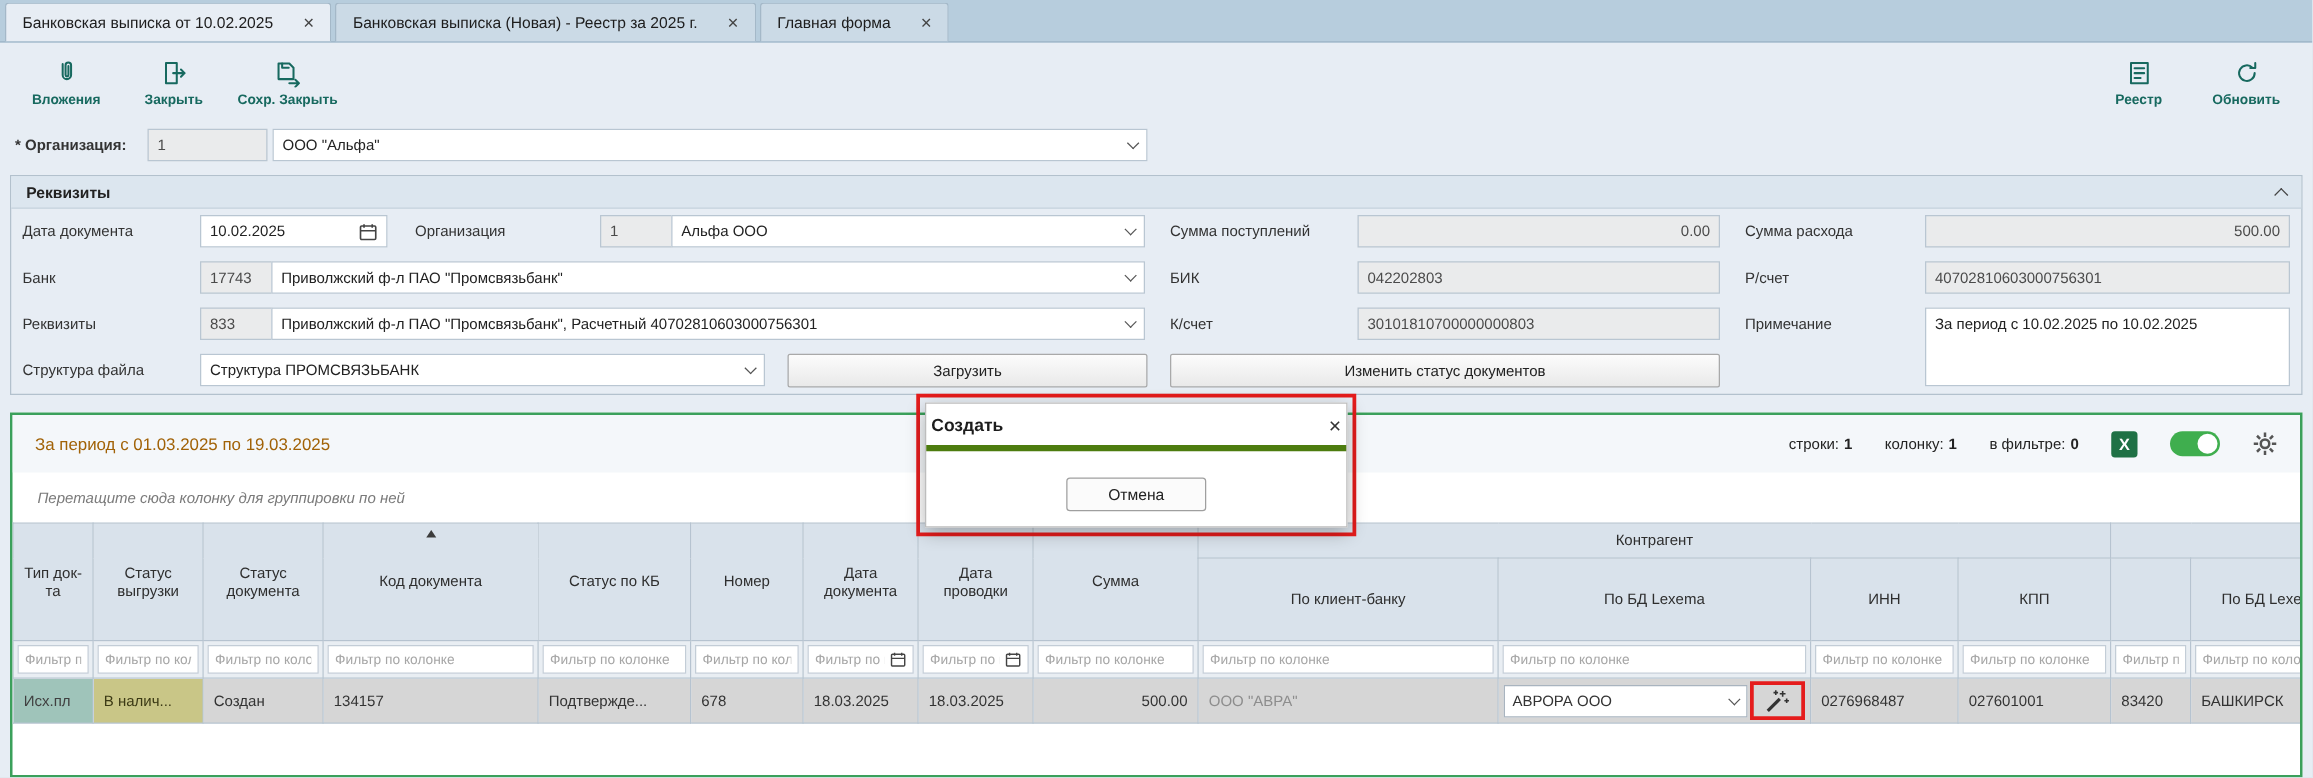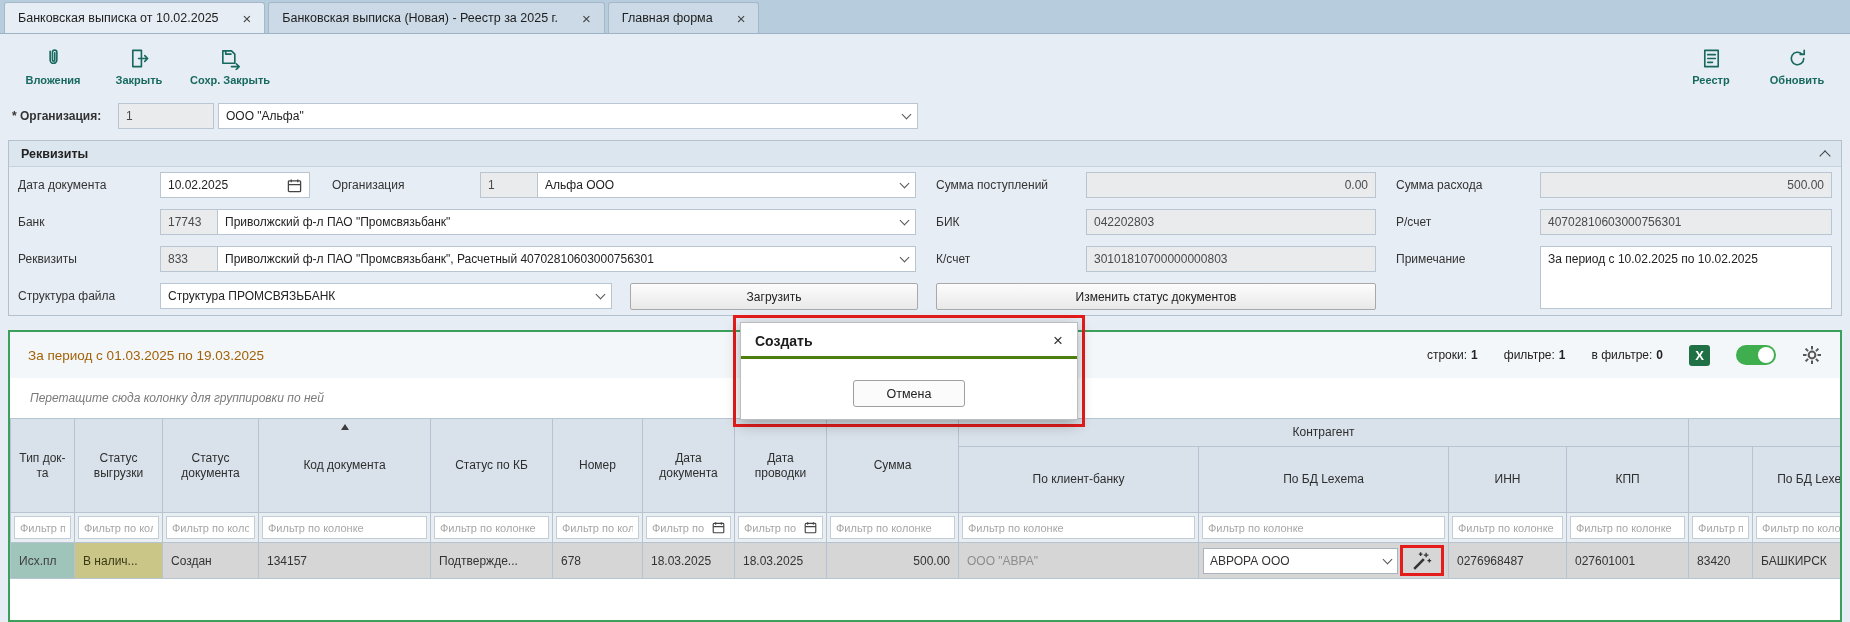--- a/index.html
+++ b/index.html
@@ -66,21 +66,21 @@
   td.c-amount{text-align:right}
   td.c-cb{color:#8d8d8d}
   td.c-lex{padding:0 4px}
   .lexwrap{display:flex;align-items:center;gap:2px}
   .rowcombo{flex:1;min-width:0;height:26px;background:#fff;border:1px solid #a9b4bf;display:flex;align-items:center;justify-content:space-between;gap:4px;padding:0 6px;cursor:pointer}
   .wand-box{flex:none;width:44px;height:31px;border:3px solid #e51c1c;display:flex;align-items:center;justify-content:center}
 
   
   .annot{position:absolute;left:733px;top:315px;border:3px solid #e51c1c;padding:4px;z-index:50}
   .modal{width:338px;background:#fff;border:1px solid #bdbdbd;box-shadow:0 4px 14px rgba(0,0,0,.3)}
-  .mhead{display:flex;align-items:center;justify-content:space-between;padding:9px 14px 7px;border-bottom:3px solid #4d7c0f}
+  .mhead{display:flex;justify-content:space-between;padding:9px 4px 7px;border-bottom:5px solid #4d7c0f}
   .mtitle{font-weight:bold;font-size:14px;color:#1c1c1c}
   .mclose{font-size:17px;color:#333;cursor:pointer;line-height:1}
   .mbody{padding:11px 14px 12px}
   .mrow{display:flex;gap:12px}
   .mbtn{height:27px;background:#fbfbfb;border:1px solid #9f9f9f;border-radius:3px;font-size:12.5px;color:#222;display:flex;align-items:center;justify-content:center;cursor:pointer}
   .mb1{width:122px}
   .mb2{flex:1}
   .mcancel{width:112px;margin:10px auto 0}
 </style>
 </head>
@@ -224,21 +224,21 @@
     <span class="chev"></span>
   </div>
   <div class="btn" style="left:630px;top:283px;width:288px">Загрузить</div>
   <div class="btn" style="left:936px;top:283px;width:440px">Изменить статус документов</div>
 
   <div class="gridwrap">
     <div class="ghead">
       <span class="gtitle">За период с 01.03.2025 по 19.03.2025</span>
       <div class="gstats">
         <span class="stat"><span>строки:</span><b>1</b></span>
-        <span class="stat"><span>фильтре:</span><b>1</b></span>
+        <span class="stat"><span>колонку:</span><b>1</b></span>
         <span class="stat"><span>в фильтре:</span><b>0</b></span>
         <div class="excel">X</div>
         <div class="toggle"></div>
         <svg width="20" height="20" viewBox="0 0 20 20">
             <circle cx="10" cy="10" r="3.4" stroke="#555" stroke-width="2" fill="none"></circle>
             <path d="M10 1v3.5M10 15.5V19M1 10h3.5M15.5 10H19M3.6 3.6l2.5 2.5M13.9 13.9l2.5 2.5M16.4 3.6l-2.5 2.5M6.1 13.9l-2.5 2.5" stroke="#555" stroke-width="2"></path>
           </svg>
       </div>
     </div>
     <div class="hint">Перетащите сюда колонку для группировки по ней</div>

